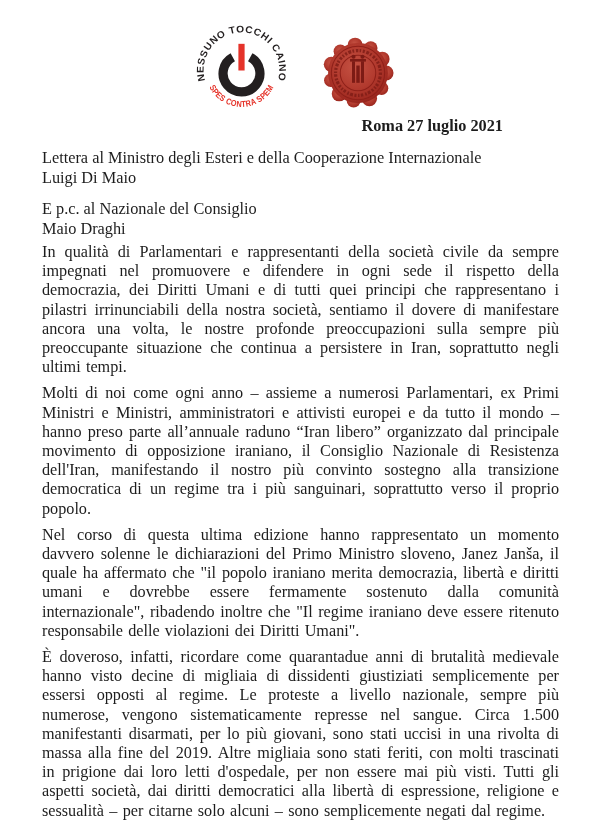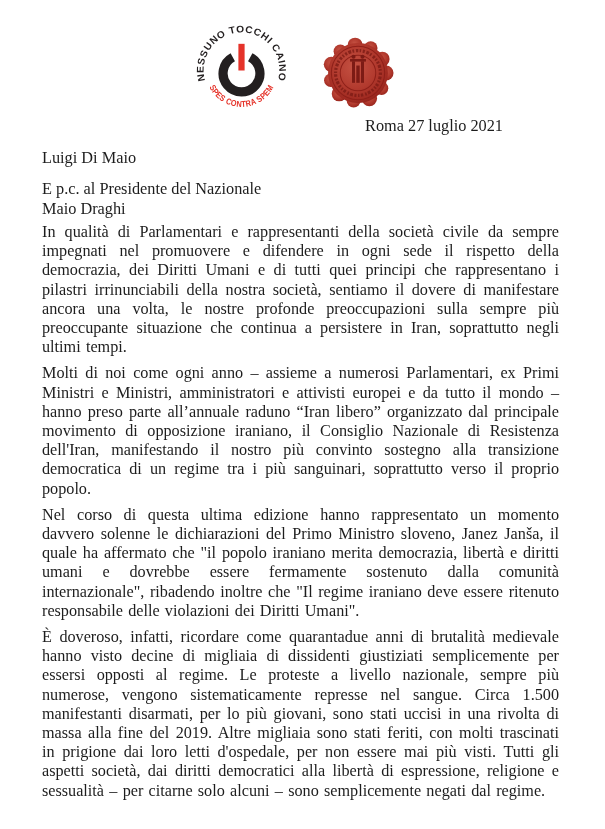--- a/index.html
+++ b/index.html
@@ -7,21 +7,21 @@
     width:605px;height:829px;background:#ffffff;overflow:hidden;
     font-family:"Liberation Serif", serif;color:#1d1d1d;
     -webkit-font-smoothing:antialiased;
   }
   .page{padding:0 46px 0 42px;}
   .header{position:relative;height:116px;}
   .ntc-logo{position:absolute;left:151px;top:22px;}
   .seal-logo{position:absolute;left:269px;top:30px;}
   .ntc-top-text{font-family:"Liberation Sans",sans-serif;font-weight:700;font-size:10px;fill:#231f20;letter-spacing:.6px;}
   .ntc-bot-text{font-family:"Liberation Sans",sans-serif;font-weight:700;font-size:8.8px;fill:#e5332a;letter-spacing:.3px;}
-  .date-line{font-size:16.3px;line-height:19px;text-align:right;padding-right:56px;}
+  .date-line{font-size:16.3px;line-height:19px;text-align:right;padding-right:56px;font-weight:bold;}
   .recipient-block{margin-top:13px;font-size:16.3px;line-height:20px;}
   .recipient-block.cc{margin-top:11px;}
   .name{font-weight:400;}
   .body-text{margin-top:4px;}
   .body-text p{
     font-size:16.2px;line-height:19.2px;text-align:justify;
     margin:0 0 7px 0;word-spacing:1.2px;
   }
 </style>
 </head>
@@ -80,25 +80,26 @@
         <circle cx="45.2" cy="28.6" r="2.2"></circle>
         <circle cx="54.8" cy="28.6" r="2.2"></circle>
       </g>
     </svg>
 
   </div>
 
   <div class="date-line">Roma 27 luglio 2021</div>
 
   <div class="recipient-block">
+    <div>Lettera al Ministro degli Esteri e della Cooperazione Internazionale</div>
     <div class="name">Luigi Di Maio</div>
   </div>
 
   <div class="recipient-block cc">
-    <div>E p.c. al Presidente del Nazionale</div>
+    <div>E p.c. al Nazionale del Consiglio</div>
     <div class="name">Maio Draghi</div>
   </div>
 
   <div class="body-text">
     <p>In qualità di Parlamentari e rappresentanti della società civile da sempre impegnati nel promuovere e difendere in ogni sede il rispetto della democrazia, dei Diritti Umani e di tutti quei principi che rappresentano i pilastri irrinunciabili della nostra società, sentiamo il dovere di manifestare ancora una volta, le nostre profonde preoccupazioni sulla sempre più preoccupante situazione che continua a persistere in Iran, soprattutto negli ultimi tempi.</p>
     <p>Molti di noi come ogni anno – assieme a numerosi Parlamentari, ex Primi Ministri e Ministri, amministratori e attivisti europei e da tutto il mondo – hanno preso parte all’annuale raduno “Iran libero” organizzato dal principale movimento di opposizione iraniano, il Consiglio Nazionale di Resistenza dell'Iran, manifestando il nostro più convinto sostegno alla transizione democratica di un regime tra i più sanguinari, soprattutto verso il proprio popolo.</p>
     <p>Nel corso di questa ultima edizione hanno rappresentato un momento davvero solenne le dichiarazioni del Primo Ministro sloveno, Janez Janša, il quale ha affermato che "il popolo iraniano merita democrazia, libertà e diritti umani e dovrebbe essere fermamente sostenuto dalla comunità internazionale", ribadendo inoltre che "Il regime iraniano deve essere ritenuto responsabile delle violazioni dei Diritti Umani".</p>
     <p>È doveroso, infatti, ricordare come quarantadue anni di brutalità medievale hanno visto decine di migliaia di dissidenti giustiziati semplicemente per essersi opposti al regime. Le proteste a livello nazionale, sempre più numerose, vengono sistematicamente represse nel sangue. Circa 1.500 manifestanti disarmati, per lo più giovani, sono stati uccisi in una rivolta di massa alla fine del 2019. Altre migliaia sono stati feriti, con molti trascinati in prigione dai loro letti d'ospedale, per non essere mai più visti. Tutti gli aspetti società, dai diritti democratici alla libertà di espressione, religione e sessualità – per citarne solo alcuni – sono semplicemente negati dal regime.</p>
 
   </div>

